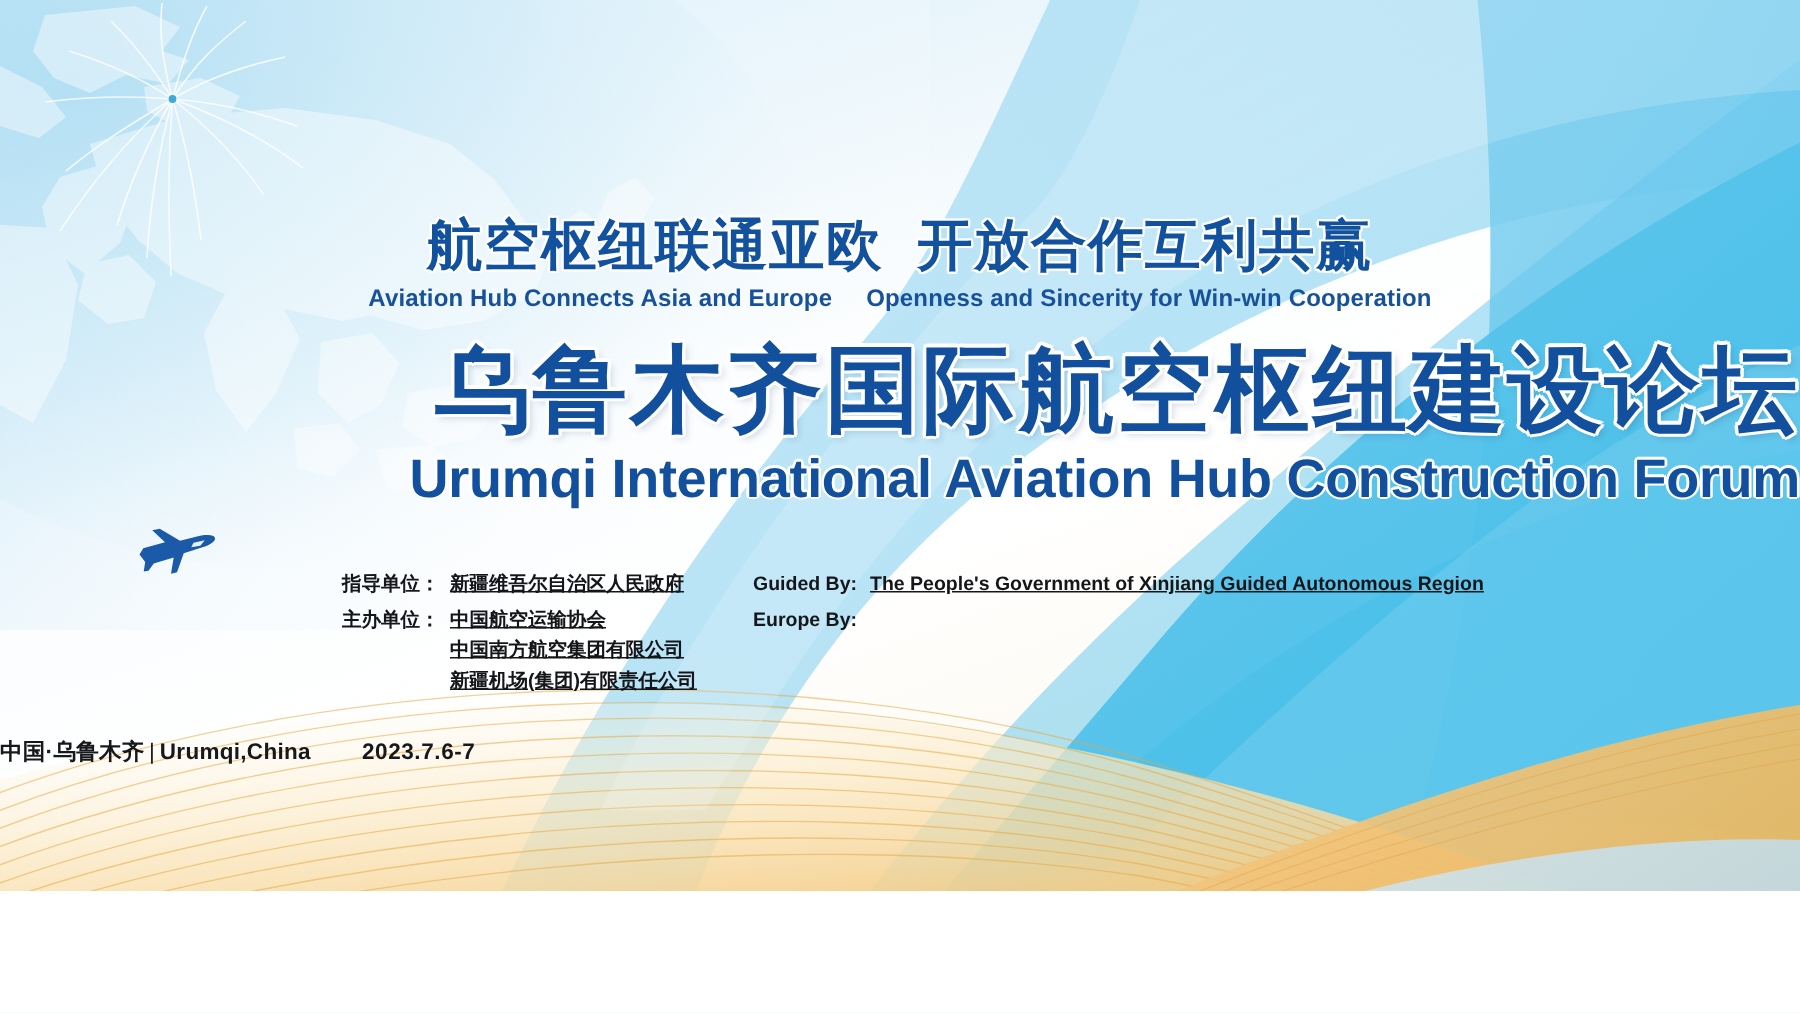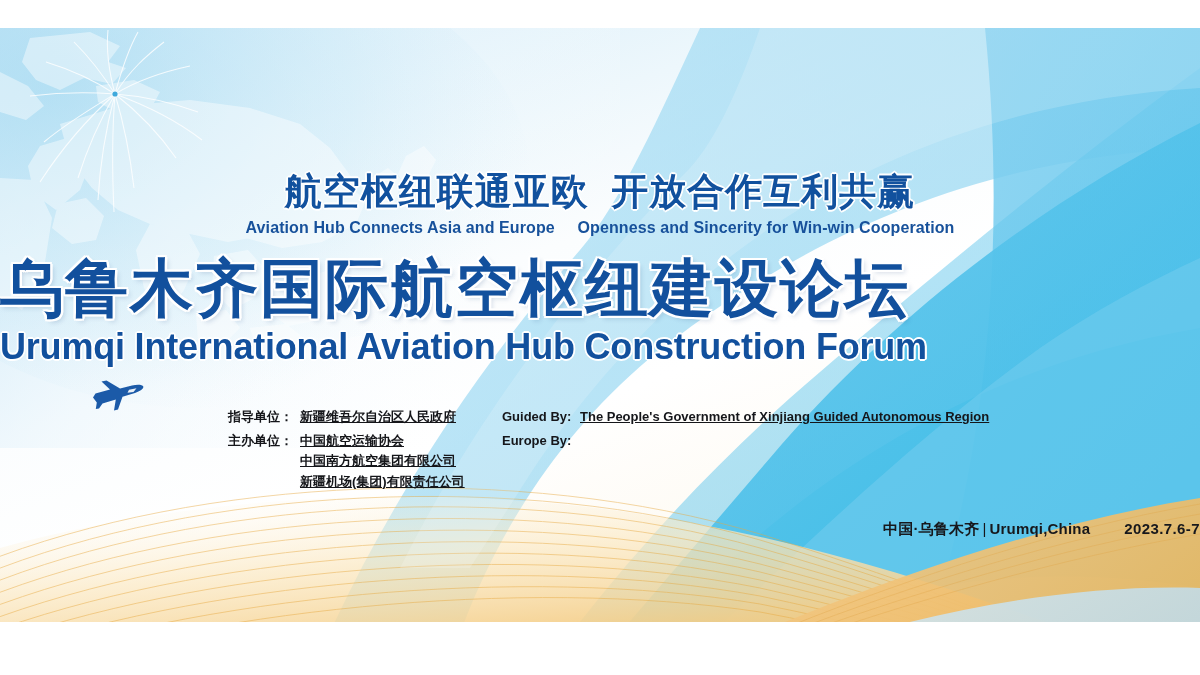--- a/index.html
+++ b/index.html
@@ -11,21 +11,20 @@
   body {
     font-family: "Liberation Sans", "DejaVu Sans", sans-serif;
   }
 
   #poster {
     position: relative;
     width: 1200px;
     height: 594px;
     overflow: hidden;
     background: #eef7fc;
-    margin-top: 28px;
   }
 
   #bg-svg {
     position: absolute;
     left: 0; top: 0;
     width: 1200px;
     height: 675px;
     display: block;
   }
 
@@ -64,21 +63,21 @@
     color: #17519B;
     letter-spacing: .1px;
     white-space: pre;
   }
 
   .maintitle-block {
     position: absolute;
     left: 0;
     top: 226px;
     width: 1200px;
-    text-align: left;
+    text-align: right;
   }
   .title-cn {
     font-size: 63px;
     font-weight: bold;
     color: #12509D;
     letter-spacing: 2px;
     line-height: 1.08;
     white-space: pre;
     text-shadow:
        2.4px 0 0 #fff, -2.4px 0 0 #fff,
@@ -137,21 +136,21 @@
   .credit-col.en .credit-label { width: 78px; }
   .credit-values { white-space: pre-line; text-decoration: underline; }
   .spacer-row { height: 3px; }
 
   
   .footer-line {
     position: absolute;
     top: 492px;
     left: 0;
     width: 1200px;
-    text-align: right;
+    text-align: left;
     font-size: 15px;
     font-weight: bold;
     color: #17181c;
     white-space: pre;
     letter-spacing: .2px;
   }
   .footer-line .sep { font-weight: normal; padding: 0 3px; }
   .footer-line .date { margin-left: 34px; letter-spacing: .4px; }
 
   .plane-icon {

